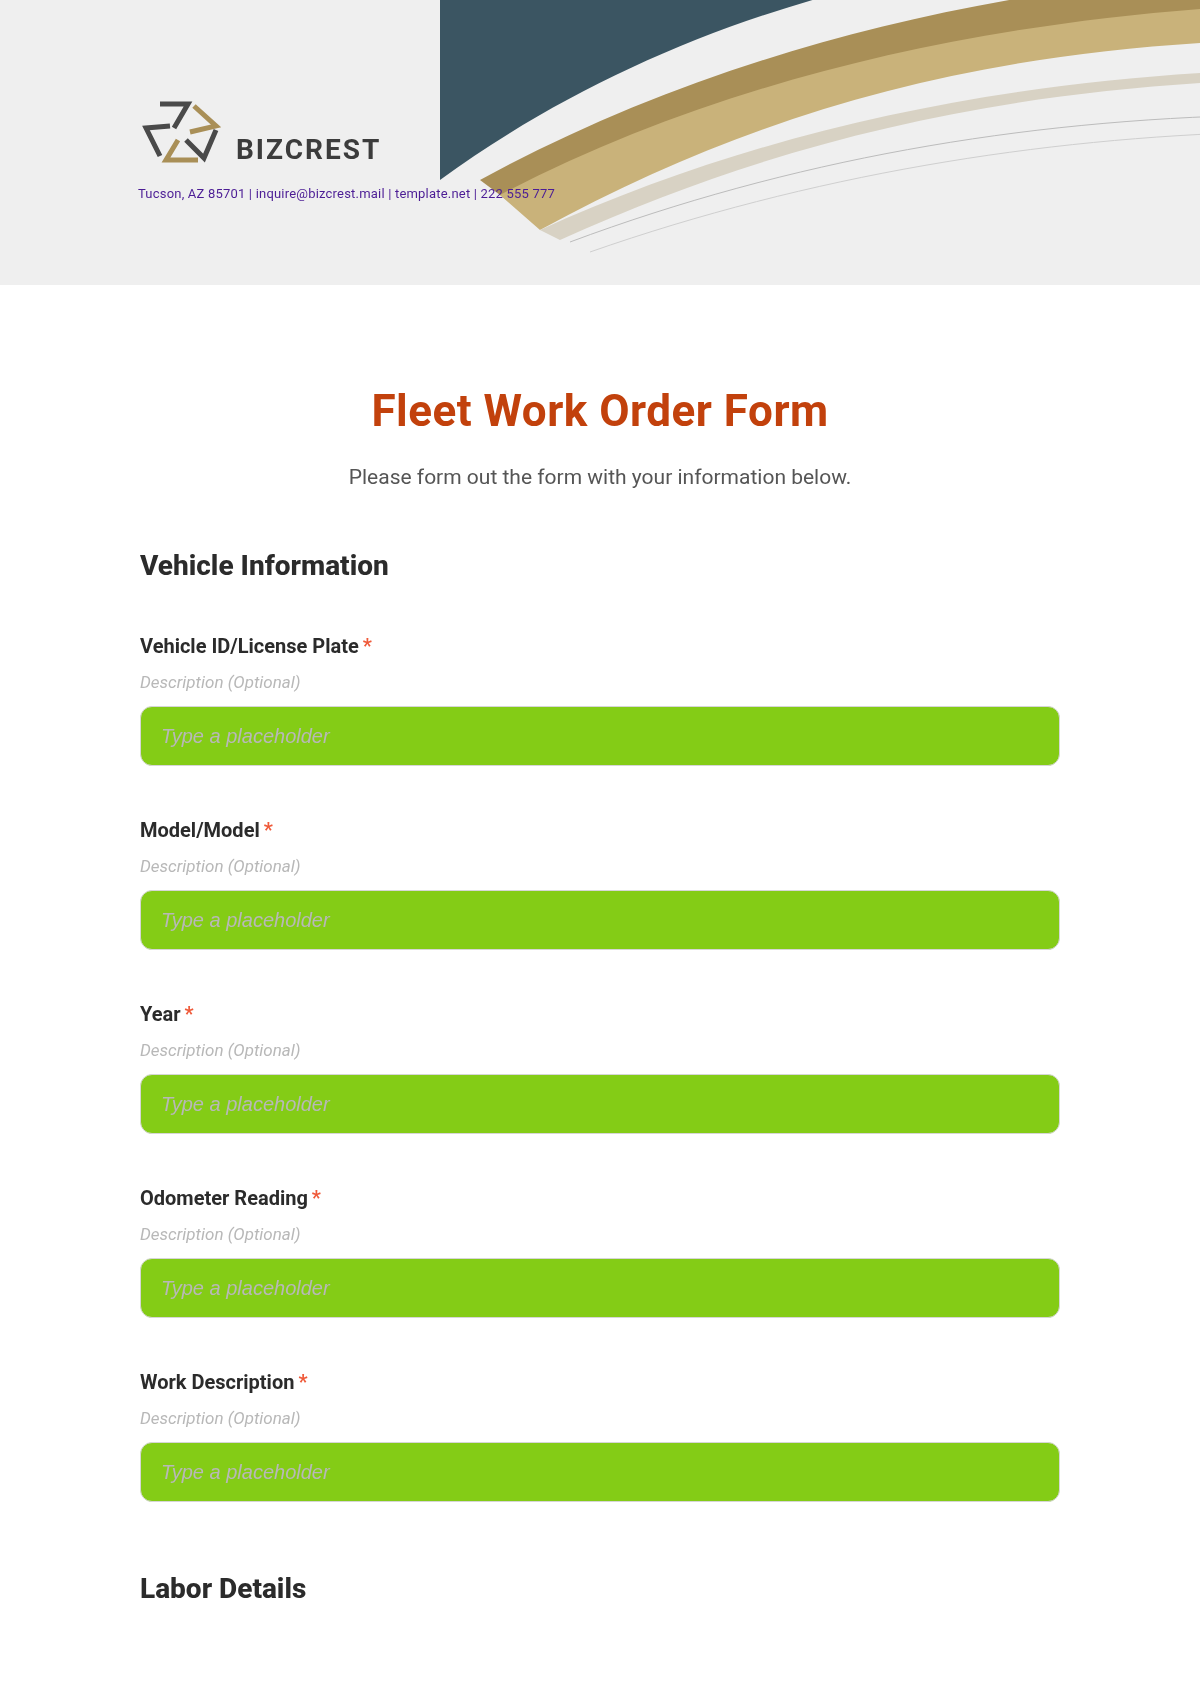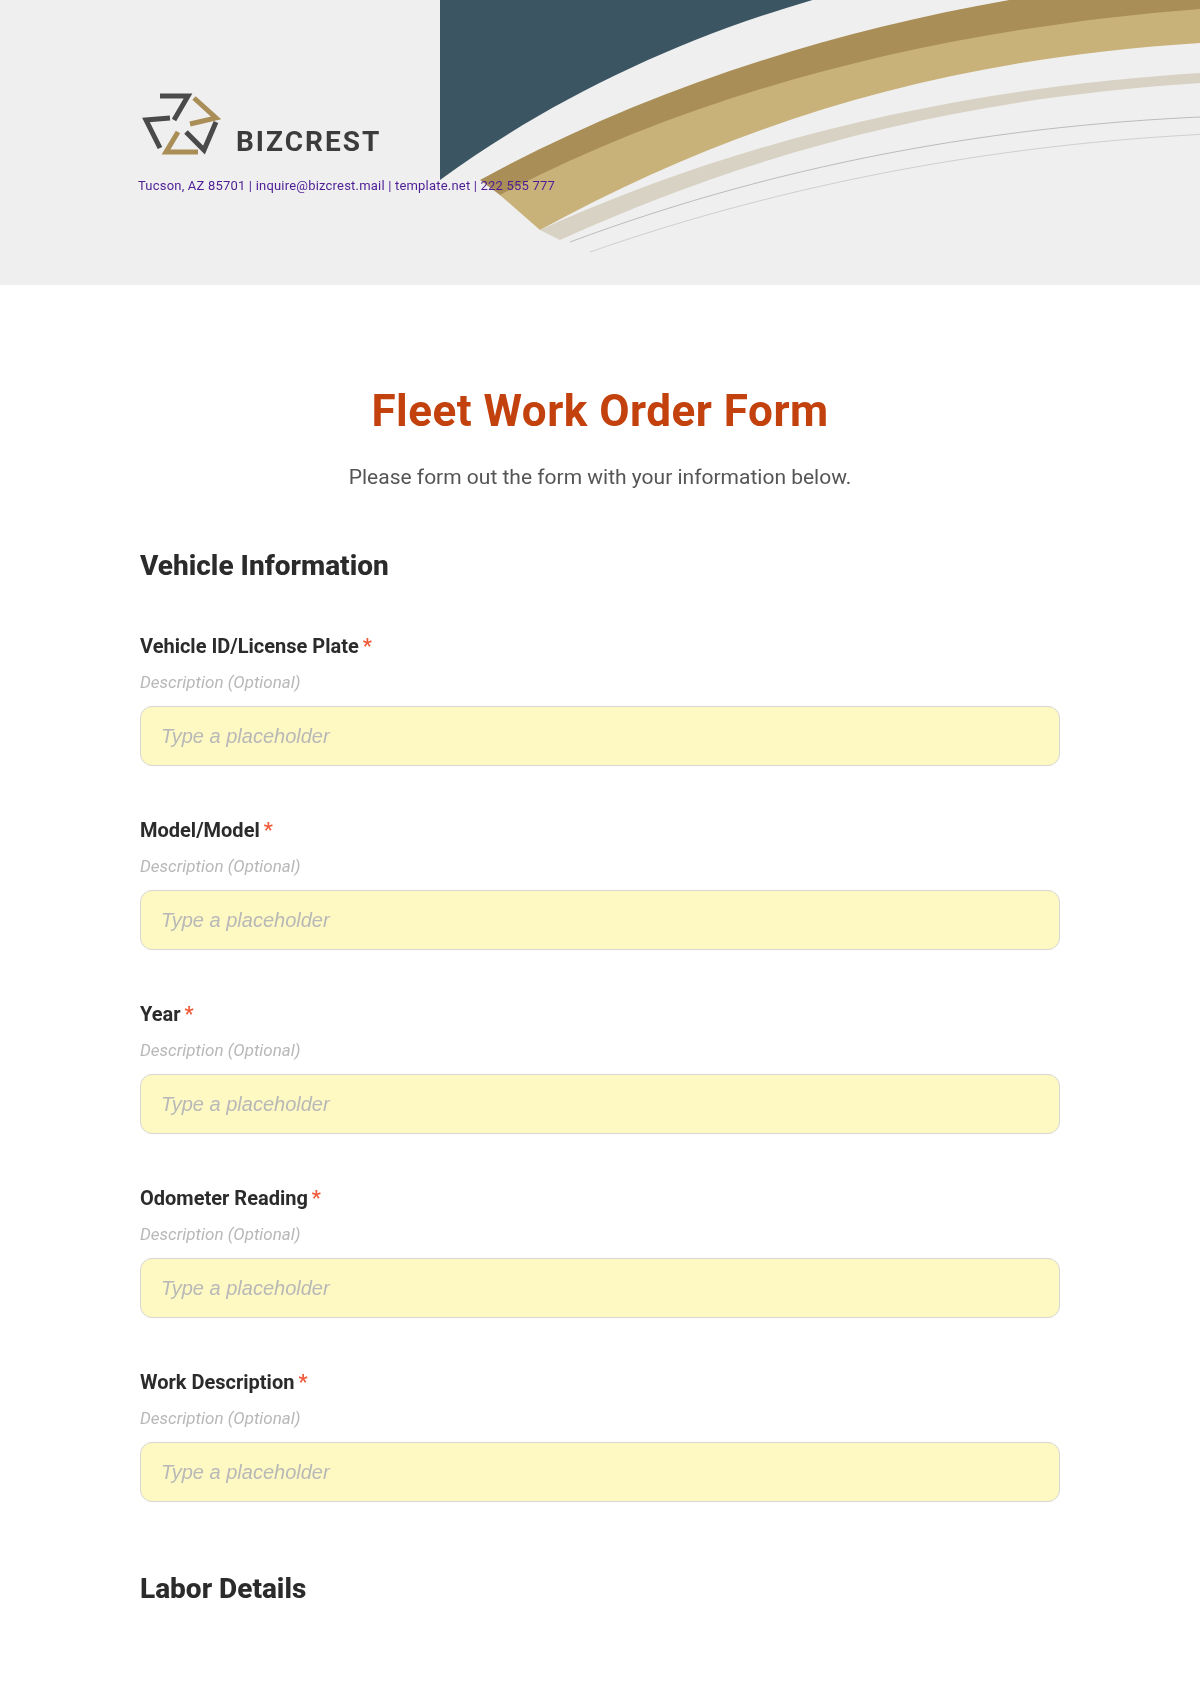--- a/index.html
+++ b/index.html
@@ -3,40 +3,40 @@
 <meta charset="utf-8">
 <style>
   * { box-sizing: border-box; margin: 0; padding: 0; }
   html, body { width: 1200px; height: 1700px; overflow: hidden; font-family: -apple-system, BlinkMacSystemFont, "Segoe UI", Roboto, Arial, sans-serif; background: #fff; }
   .page { width: 1200px; height: 1700px; position: relative; background: #fff; }
 
   
   .header-band { position: relative; width: 100%; height: 285px; background: #efefef; overflow: hidden; }
   .swoosh { position: absolute; top: -20px; right: -60px; width: 820px; height: 320px; pointer-events: none; }
 
-  .brand-block { position: absolute; left: 138px; top: 84px; }
+  .brand-block { position: absolute; left: 138px; top: 92px; }
   .brand-row { display: flex; align-items: flex-end; gap: 8px; }
   .brand-name { font-size: 28px; font-weight: 700; letter-spacing: 2px; color: #3c3c3c; padding-bottom: 6px; }
   .brand-sub { margin-top: 14px; font-size: 13px; color: #4c1d95; letter-spacing: 0.2px; }
 
   .content { width: 920px; margin: 0 auto; padding-top: 100px; }
   .title { text-align: center; font-size: 44px; font-weight: 700; color: #c2410c; letter-spacing: 0.5px; }
   .subtitle { text-align: center; font-size: 21px; color: #555; margin-top: 28px; }
 
   .section-heading { font-size: 28px; font-weight: 800; color: #2b2b2b; margin-top: 60px; }
 
   .field { margin-top: 52px; }
   .field-label { font-size: 20px; font-weight: 700; color: #2b2b2b; }
   .req { color: #ef5a3a; margin-left: 4px; }
   .field-desc { font-size: 17px; font-style: italic; color: #b8b8b8; margin-top: 14px; }
   .field-input {
     width: 100%; margin-top: 14px; height: 60px;
     border: 1.5px solid #d6d6d6; border-radius: 12px;
     padding: 0 20px; font-size: 20px; font-style: italic; color: #555;
-    background: #fef9c3;
+    background: #84cc16;
   }
   .field-input::placeholder { color: #b8b8b8; font-style: italic; }
 
   .section-heading.secondary { margin-top: 70px; }
 </style>
 </head>
 <body>
 
 <div class="page">
 

